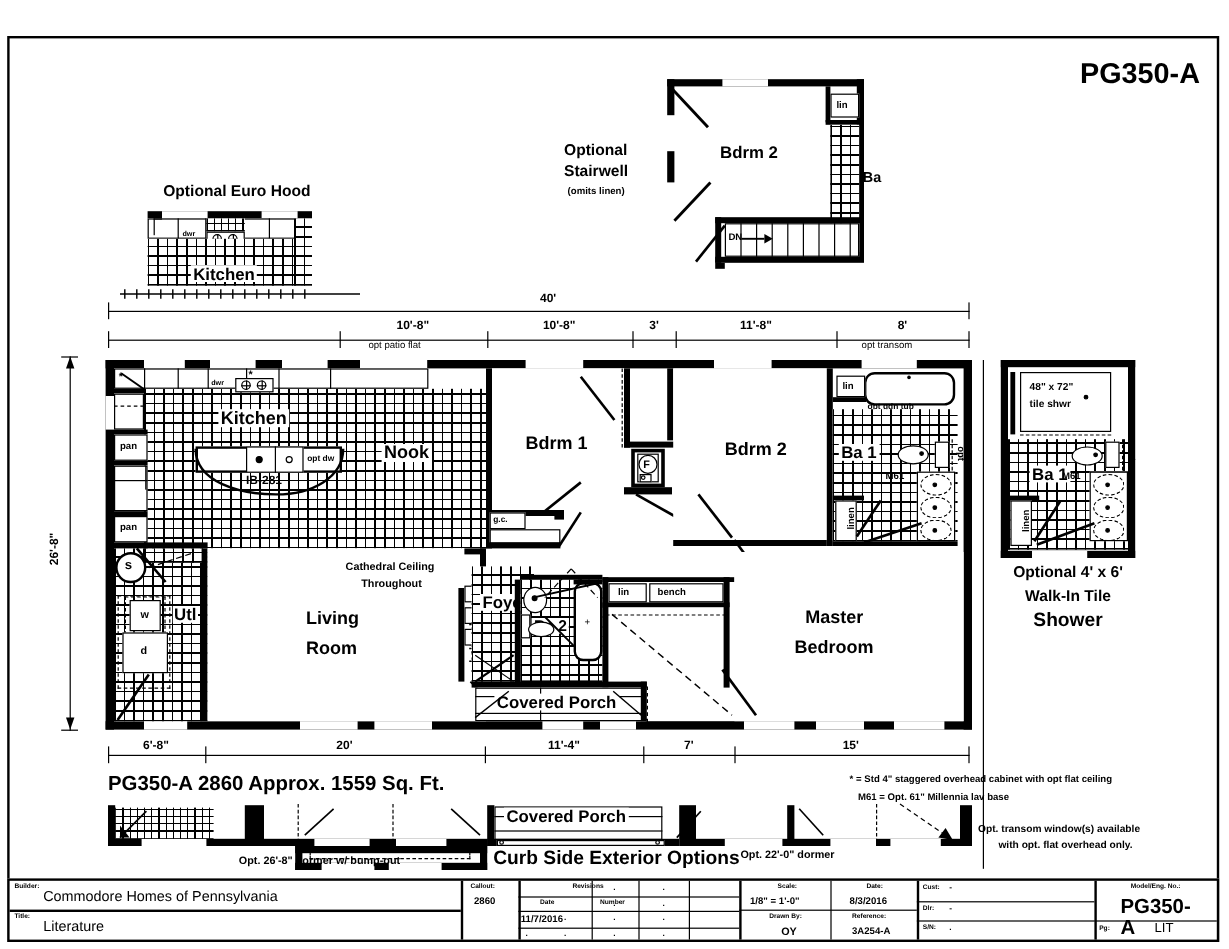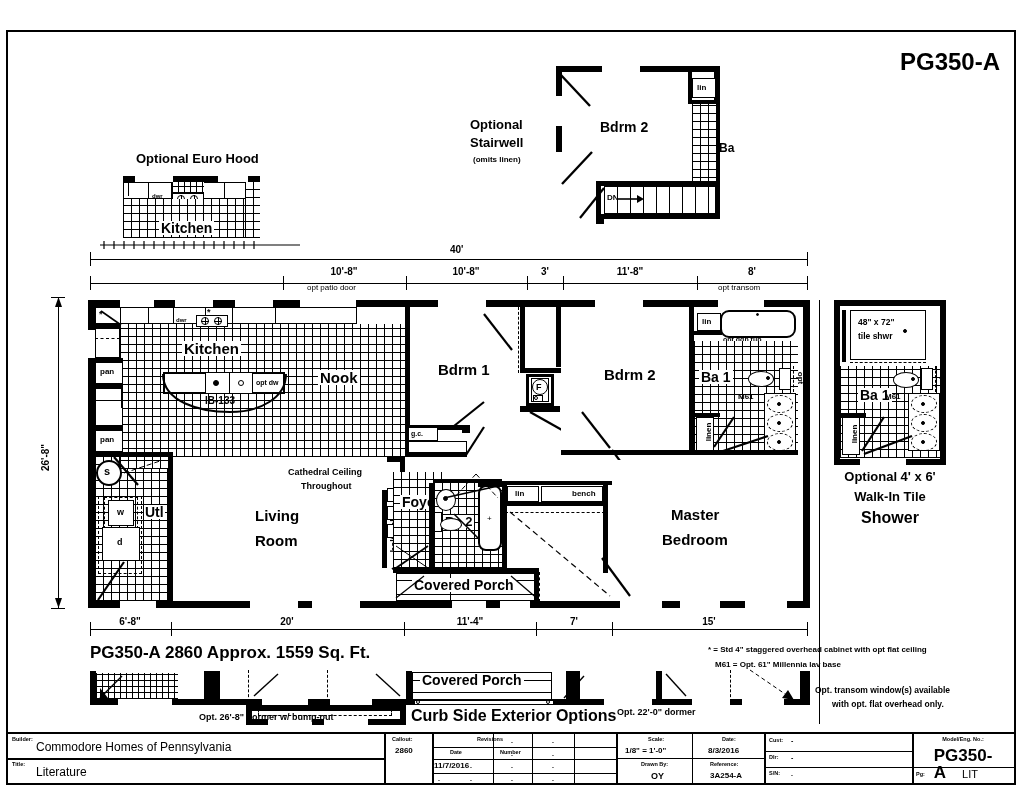--- a/index.html
+++ b/index.html
@@ -196,21 +196,21 @@
     <div class="dimvline" style="left:697px;top:276px;height:14px;"></div>
     <div class="dimvline" style="left:807px;top:276px;height:14px;"></div>
 
     <div class="dimtext ctr" style="left:186px;top:266px;margin-top:48px;">16'</div>
     <div class="dimtext ctr" style="left:344px;top:266px;">10'-8"</div>
     <div class="dimtext ctr" style="left:466px;top:266px;">10'-8"</div>
     <div class="dimtext ctr" style="left:545px;top:266px;">3'</div>
     <div class="dimtext ctr" style="left:630px;top:266px;">11'-8"</div>
     <div class="dimtext ctr" style="left:752px;top:266px;">8'</div>
 
-    <div class="txt" style="left:307px;top:284px;font-size:8px;">opt patio door</div>
+    <div class="txt" style="left:307px;top:284px;font-size:8px;">opt patio flat</div>
     <div class="txt" style="left:718px;top:284px;font-size:8px;">opt transom</div>
   </div>
 
   <div>
     <div class="dimvline" style="left:58px;top:297px;height:312px;"></div>
     <div class="dimline" style="left:51px;top:297px;width:14px;"></div>
     <div class="dimline" style="left:51px;top:608px;width:14px;"></div>
     <svg style="left:54px;top:297px;width:9px;height:14px;" viewBox="0 0 9 14">
         <polygon points="4.5,0 1,10 8,10" fill="#000"></polygon>
       </svg>
@@ -317,21 +317,21 @@
     <div class="outline" style="left:163px;top:372px;width:122px;height:22px;border-width:2px;"></div>
     <div class="outline-thin" style="left:205px;top:372px;width:48px;height:22px;border-width:1.6px;"></div>
     <div class="thin" style="left:229px;top:372px;width:1.4px;height:22px;"></div>
     <div class="circ" style="left:213px;top:380px;width:6px;height:6px;background:#000;"></div>
     <div class="circ" style="left:238px;top:380px;width:6px;height:6px;"></div>
     <div class="txt" style="left:256px;top:379px;font-size:7px;font-weight:bold;">opt dw</div>
 
     <svg style="left:160px;top:372px;width:130px;height:42px;" viewBox="0 0 130 42">
       <path d="M3 2 C 3 30, 40 40, 70 40 C 100 40, 126 26, 126 2" fill="none" stroke="#000" stroke-width="2"></path>
     </svg>
-    <div class="txt bold" style="left:205px;top:396px;font-size:10px;">IB-133</div>
+    <div class="txt bold" style="left:205px;top:396px;font-size:10px;">IB-281</div>
 
     <div class="txt bold" style="left:182px;top:341px;font-size:15px;background:#fff;padding:0 2px;">Kitchen</div>
     <div class="txt bold" style="left:318px;top:370px;font-size:15px;background:#fff;padding:0 2px;">Nook</div>
 
     <div class="room" style="left:173px;top:457px;width:232px;height:144px;"></div>
     <div class="txt bold" style="left:255px;top:508px;font-size:15px;">Living</div>
     <div class="txt bold" style="left:255px;top:533px;font-size:15px;">Room</div>
     <div class="txt" style="left:288px;top:468px;font-size:9px;font-weight:bold;">Cathedral Ceiling</div>
     <div class="txt" style="left:301px;top:482px;font-size:9px;font-weight:bold;">Throughout</div>
 
@@ -463,21 +463,21 @@
     </svg>
     <svg style="left:452px;top:512px;width:40px;height:40px;" viewBox="0 0 40 40">
       <line x1="2" y1="2" x2="26" y2="26" stroke="#000" stroke-width="1.6"></line>
     </svg>
 
     <div class="wall" style="left:502px;top:481px;width:5px;height:92px;"></div>
     <div class="wall" style="left:502px;top:481px;width:110px;height:4px;"></div>
     <div class="outline-thin" style="left:507px;top:486px;width:32px;height:16px;"></div>
     <div class="txt" style="left:515px;top:490px;font-size:8px;font-weight:bold;">lin</div>
     <div class="outline-thin" style="left:541px;top:486px;width:62px;height:16px;"></div>
-    <div class="txt" style="left:572px;top:490px;font-size:8px;font-weight:bold;">bench</div>
+    <div class="txt" style="left:548px;top:490px;font-size:8px;font-weight:bold;">bench</div>
     <div class="wall" style="left:603px;top:481px;width:5px;height:92px;"></div>
     <div class="wall" style="left:502px;top:502px;width:106px;height:4px;"></div>
     <div class="dash" style="left:505px;top:512px;width:100px;height:0;border-width:0 0 1.4px 0;"></div>
 
     <div class="room" style="left:612px;top:460px;width:191px;height:141px;"></div>
     <div class="txt bold" style="left:671px;top:507px;font-size:15px;">Master</div>
     <div class="txt bold" style="left:662px;top:532px;font-size:15px;">Bedroom</div>
     <svg style="left:506px;top:508px;width:108px;height:96px;" viewBox="0 0 108 96">
       <line x1="4" y1="4" x2="104" y2="88" stroke="#000" stroke-width="1.2" stroke-dasharray="6,4"></line>
     </svg>

